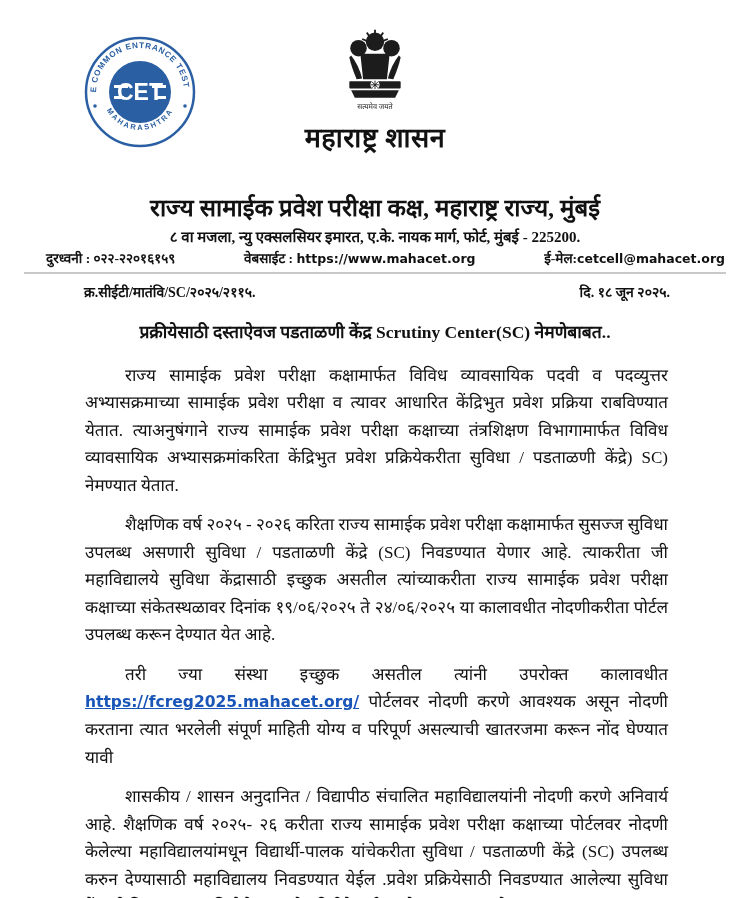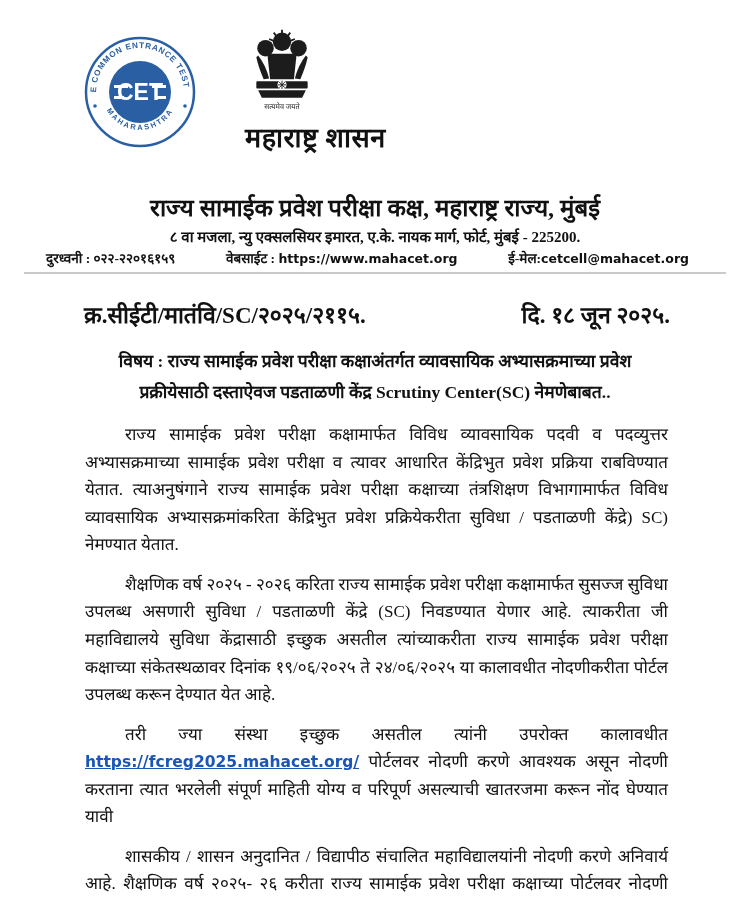--- a/index.html
+++ b/index.html
@@ -5,35 +5,35 @@
   html,body{margin:0;padding:0;background:#ffffff;}
   .page{
     width:750px;height:898px;margin:0 auto;background:#ffffff;
     font-family:"Liberation Serif","DejaVu Serif",serif;
     color:#111;position:relative;overflow:hidden;
   }
   
   .header{position:relative;height:158px;padding-top:28px;}
   .cet-logo{position:absolute;left:84px;top:36px;width:112px;height:112px;}
   .amrit-logo{position:absolute;right:128px;top:42px;width:122px;height:104px;text-align:center;}
-  .center-col{width:260px;margin:0 auto;text-align:left;}
+  .center-col{width:260px;margin:0 auto;text-align:center;}
   .emblem-wrap{height:88px;}
   .govt-title{font-size:27px;font-weight:bold;letter-spacing:0.5px;margin-top:2px;}
   .org-title{text-align:center;font-size:24px;font-weight:bold;margin-top:4px;}
   .address{text-align:center;font-size:15px;font-weight:bold;margin-top:3px;}
   .contact-row{
     display:flex;justify-content:space-between;align-items:baseline;
-    padding:3px 61px 2px 46px;font-size:13.5px;font-weight:bold;
+    padding:3px 25px 2px 46px;font-size:13.5px;font-weight:bold;
   }
   .contact-row .latin{font-family:"DejaVu Sans","Liberation Sans",sans-serif;font-size:12.5px;}
   .rule{height:2px;background:#c9c9c9;margin:3px 24px 0 24px;}
   
   .meta-row{
     display:flex;justify-content:space-between;
-    padding:24px 80px 0 84px;font-size:23px;font-weight:bold;gap:37px;
+    padding:8px 80px 0 84px;font-size:14px;font-weight:bold;gap:37px;
   }
   
   .doc-title{
     text-align:center;font-size:24px;font-weight:bold;margin-top:6px;
     text-decoration:underline;text-underline-offset:4px;text-decoration-thickness:2px;
   }
   .subject{
     text-align:center;font-size:17.5px;font-weight:bold;
     margin:16px 110px 0 110px;line-height:1.75;
   }
@@ -134,21 +134,20 @@
   </div>
   <div class="rule"></div>
 
   <div class="meta-row">
     <span>क्र.सीईटी/मातंवि/SC/२०२५/२११५.</span>
     <span>दि. १८ जून २०२५.</span>
   </div>
 
 
   <div class="subject">
-    <div>विषय : राज्य सामाईक प्रवेश परीक्षा कक्षाअंतर्गत व्यावसायिक अभ्यासक्रमाच्या प्रवेश</div>
     <div>प्रक्रीयेसाठी दस्ताऐवज पडताळणी केंद्र Scrutiny Center(SC) नेमणेबाबत..</div>
   </div>
 
   <div class="body-text">
     <p class="para">राज्य सामाईक प्रवेश परीक्षा कक्षामार्फत विविध व्यावसायिक पदवी व पदव्युत्तर अभ्यासक्रमाच्या सामाईक प्रवेश परीक्षा व त्यावर आधारित केंद्रिभुत प्रवेश प्रक्रिया राबविण्यात येतात. त्याअनुषंगाने राज्य सामाईक प्रवेश परीक्षा कक्षाच्या तंत्रशिक्षण विभागामार्फत विविध व्यावसायिक अभ्यासक्रमांकरिता केंद्रिभुत प्रवेश प्रक्रियेकरीता सुविधा / पडताळणी केंद्रे) SC) नेमण्यात येतात.</p>
     <p class="para">शैक्षणिक वर्ष २०२५ - २०२६ करिता राज्य सामाईक प्रवेश परीक्षा कक्षामार्फत सुसज्ज सुविधा उपलब्ध असणारी सुविधा / पडताळणी केंद्रे (SC) निवडण्यात येणार आहे. त्याकरीता जी महाविद्यालये सुविधा केंद्रासाठी इच्छुक असतील त्यांच्याकरीता राज्य सामाईक प्रवेश परीक्षा कक्षाच्या संकेतस्थळावर दिनांक १९/०६/२०२५ ते २४/०६/२०२५  या कालावधीत नोदणीकरीता पोर्टल उपलब्ध करून देण्यात येत आहे.</p>
     <p class="para"><span>तरी ज्या संस्था इच्छुक असतील त्यांनी उपरोक्त कालावधीत </span><a href="#" class="doc-link" id="portal-link" style="color: rgb(26, 85, 184);">https://fcreg2025.mahacet.org/</a><span> पोर्टलवर नोदणी करणे आवश्यक असून नोदणी करताना त्यात भरलेली संपूर्ण माहिती योग्य व परिपूर्ण असल्याची खातरजमा करून नोंद घेण्यात यावी</span></p>
     <p class="para">शासकीय / शासन अनुदानित / विद्यापीठ संचालित महाविद्यालयांनी नोदणी करणे अनिवार्य आहे. शैक्षणिक वर्ष २०२५- २६ करीता राज्य सामाईक प्रवेश परीक्षा कक्षाच्या पोर्टलवर नोदणी केलेल्या महाविद्यालयांमधून विद्यार्थी-पालक यांचेकरीता सुविधा / पडताळणी केंद्रे (SC) उपलब्ध करुन देण्यासाठी महाविद्यालय निवडण्यात येईल .प्रवेश प्रक्रियेसाठी निवडण्यात आलेल्या सुविधा केंद्रांनी नियमानुसार प्रक्रियेचे काम योग्यरितीने पुर्ण करणे आवश्यक आहे .</p>
 
   </div>

